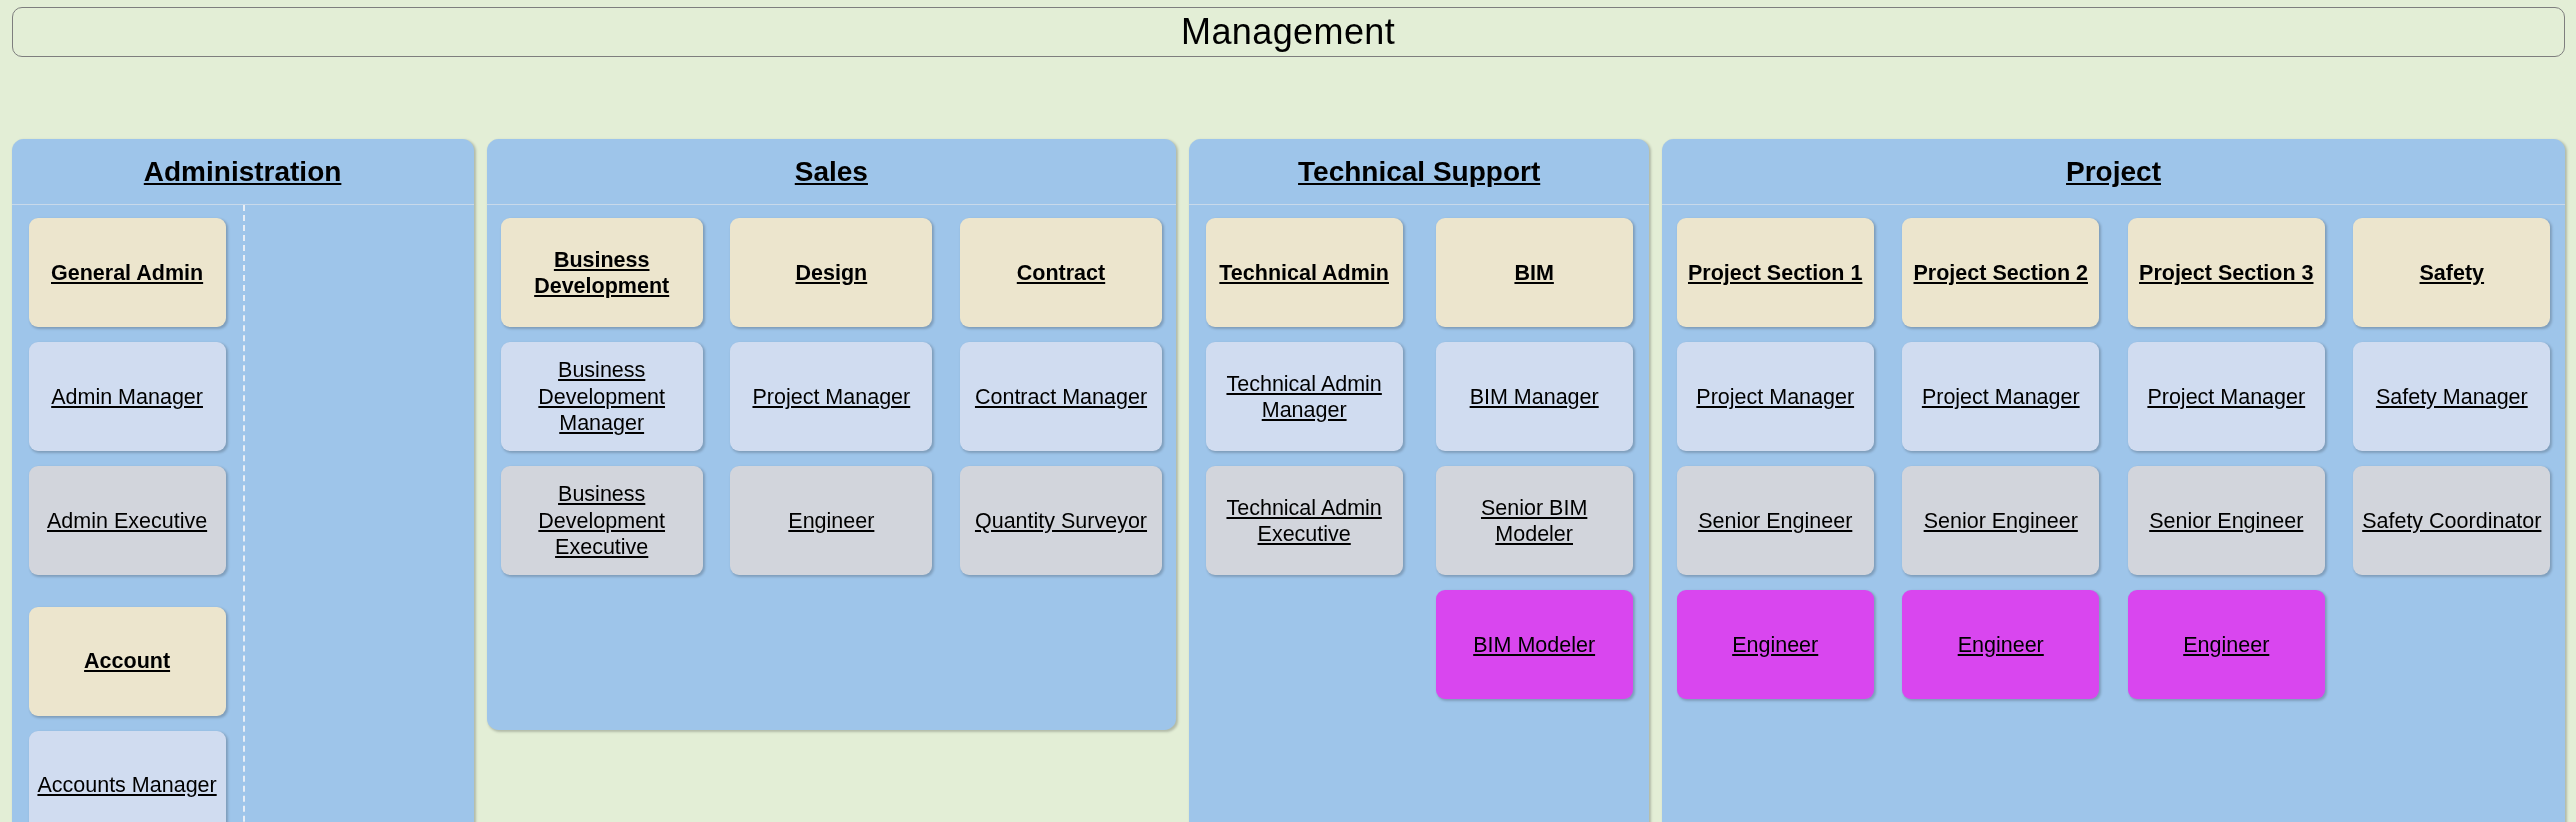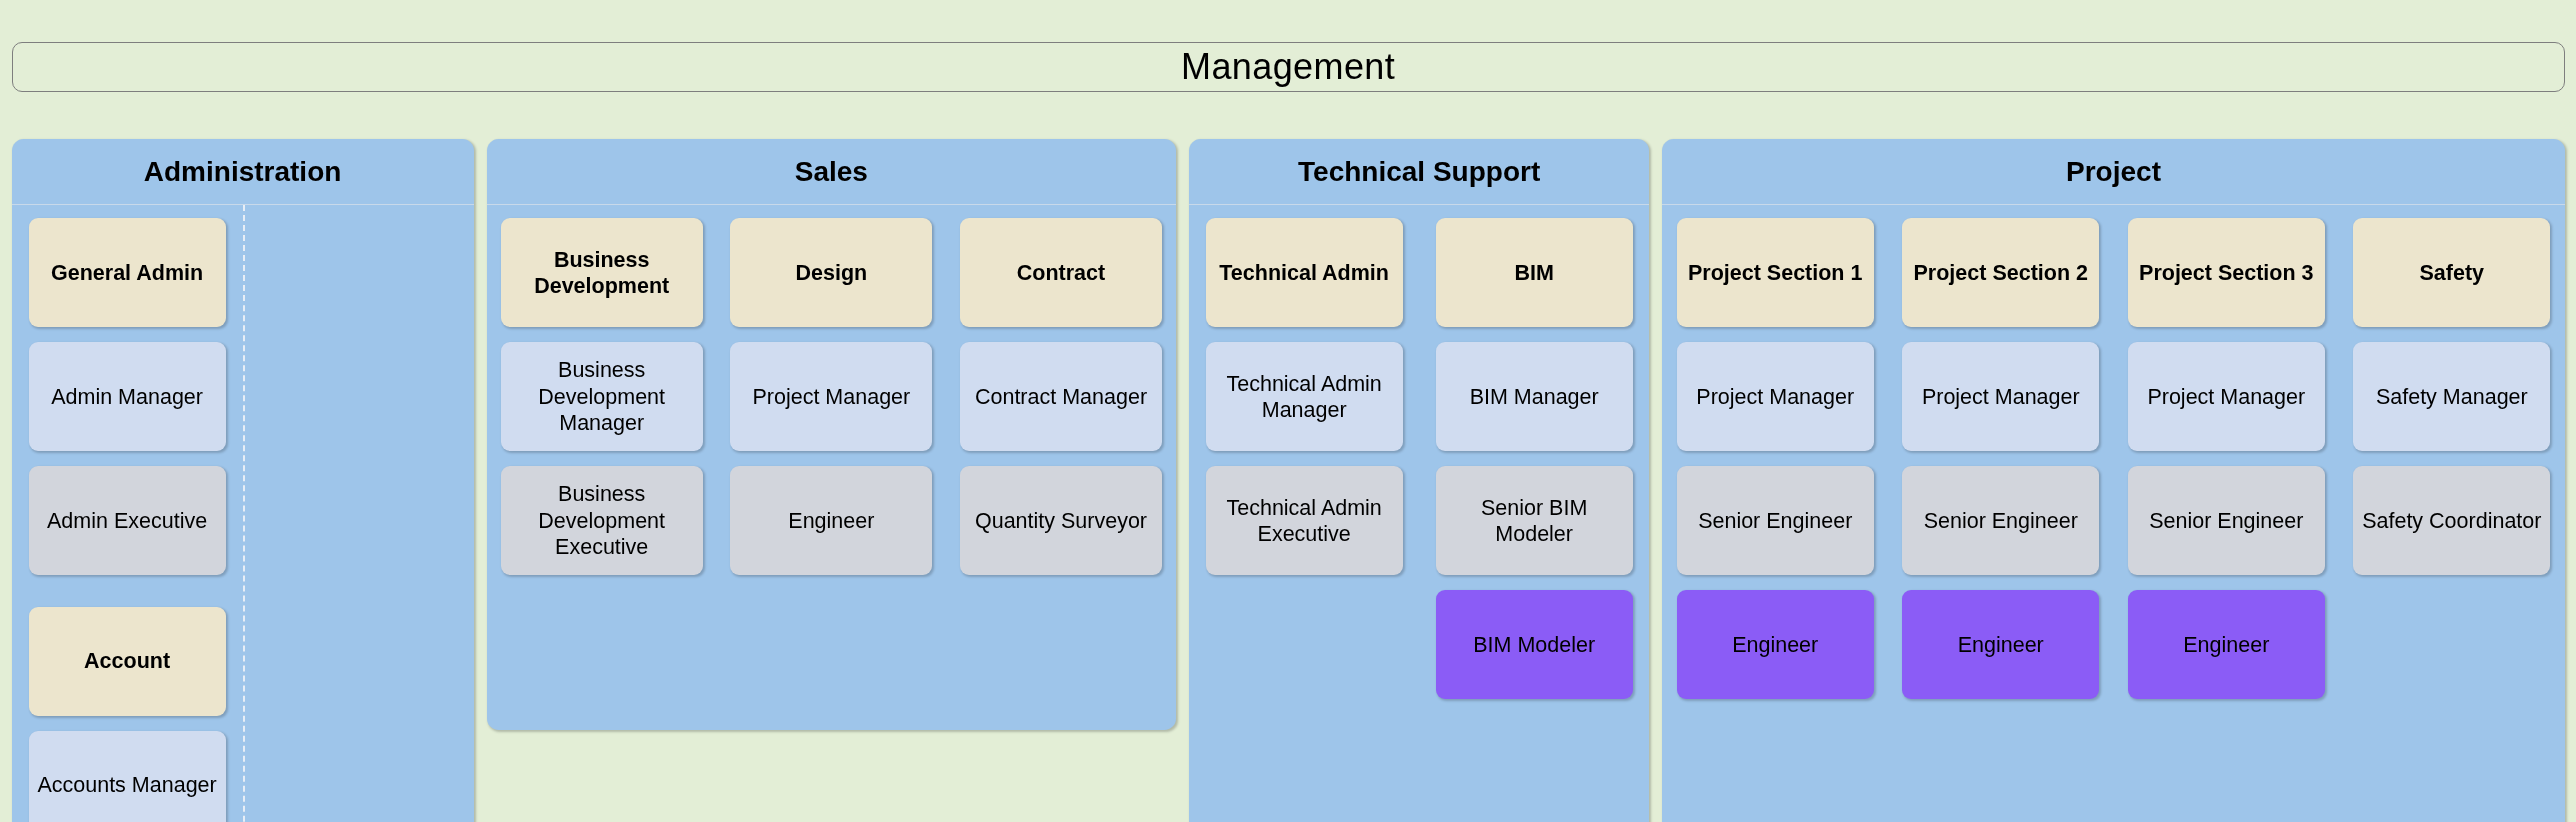--- a/index.html
+++ b/index.html
@@ -11,30 +11,29 @@
     position:relative;
   }
   #canvas{position:absolute;inset:0;background:#e3eed6;}
 
   
   #title-banner{
     position:absolute;left:11.6px;top:6.6px;width:2553px;height:50px;
     background:#e3eed6;border:0.8px solid #7e7e7e;border-radius:10px;
     display:flex;align-items:center;justify-content:center;
     box-sizing:border-box;
-    margin-top:35px;
   }
   #title-banner .t{
     font-size:36px;color:#000;letter-spacing:0.4px;font-weight:400;
   }
 
   
   #columns{
     position:absolute;left:11.6px;top:139px;width:2553px;height:663px;
-    display:flex;align-items:flex-start;gap:13.3px;
+    display:flex;align-items:flex-start;gap:13.3px;text-decoration:underline;
   }
   .col{
     background:#9ec5ea;border-radius:11.6px;
     box-shadow:1.7px 1.7px 2.5px rgba(0,0,0,.22);
     display:flex;flex-direction:column;
     box-sizing:border-box;position:relative;
     overflow:hidden;
   }
   .col-admin{width:466px;}
   .col-sales{width:695px;}
@@ -67,21 +66,21 @@
     border-radius:9px;
     display:flex;align-items:center;justify-content:center;
     text-align:center;box-sizing:border-box;
     line-height:1.22;
     box-shadow:1.7px 1.7px 2.5px rgba(0,0,0,.20);
     padding:3.3px 6.6px;
   }
   .cell.lvl0{background:#ece5cd;font-weight:bold;font-size:21.5px;color:#000;}
   .cell.lvl1{background:#d0dcf0;font-weight:normal;font-size:21.5px;color:#000;}
   .cell.lvl2{background:#d2d5dc;font-weight:normal;font-size:21.5px;color:#000;}
-  .cell.lvl3{background:#8b5cf6;font-weight:normal;font-size:21.5px;color:#000;}
+  .cell.lvl3{background:#d946ef;font-weight:normal;font-size:21.5px;color:#000;}
   .cell.empty{background:transparent;box-shadow:none;}
 
   
   .col-admin  .cell{width:197px;height:109px;}
   .col-sales  .cell{width:202px;height:109px;}
   .col-tech   .cell{width:197px;height:109px;text-align:center;}
   .col-project .cell{width:197px;height:109px;}
 
   
   .divider{

